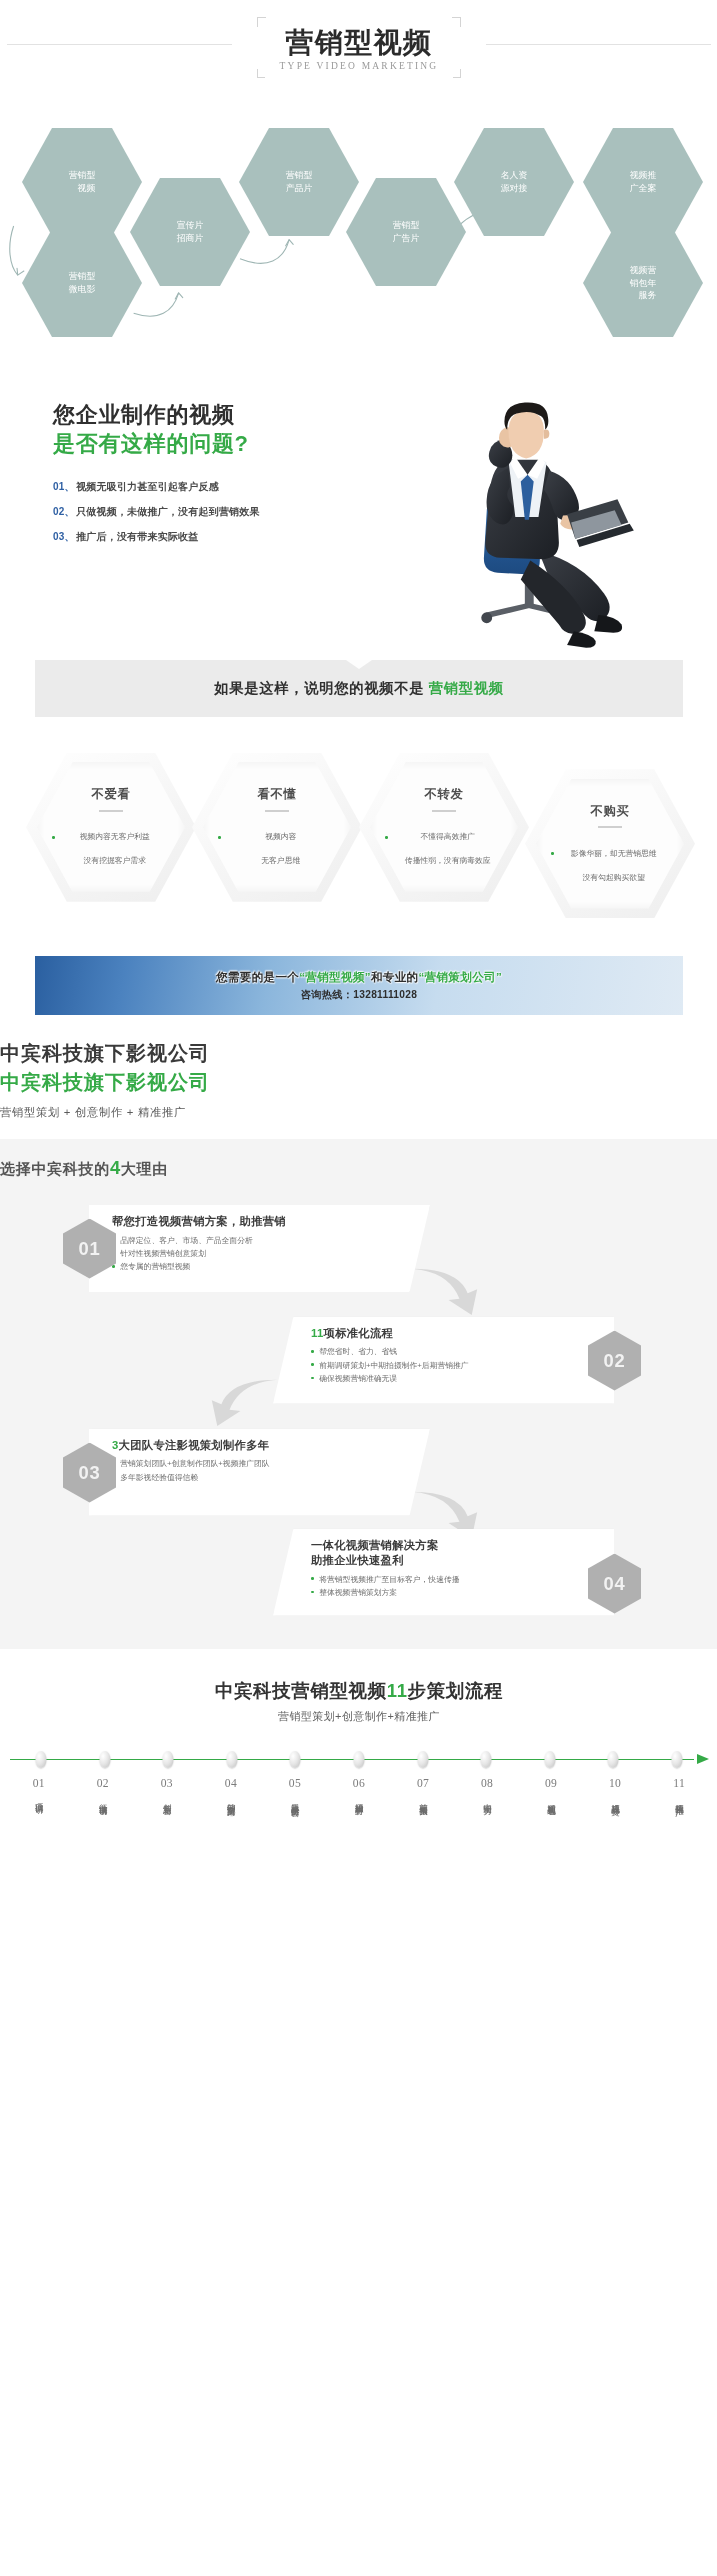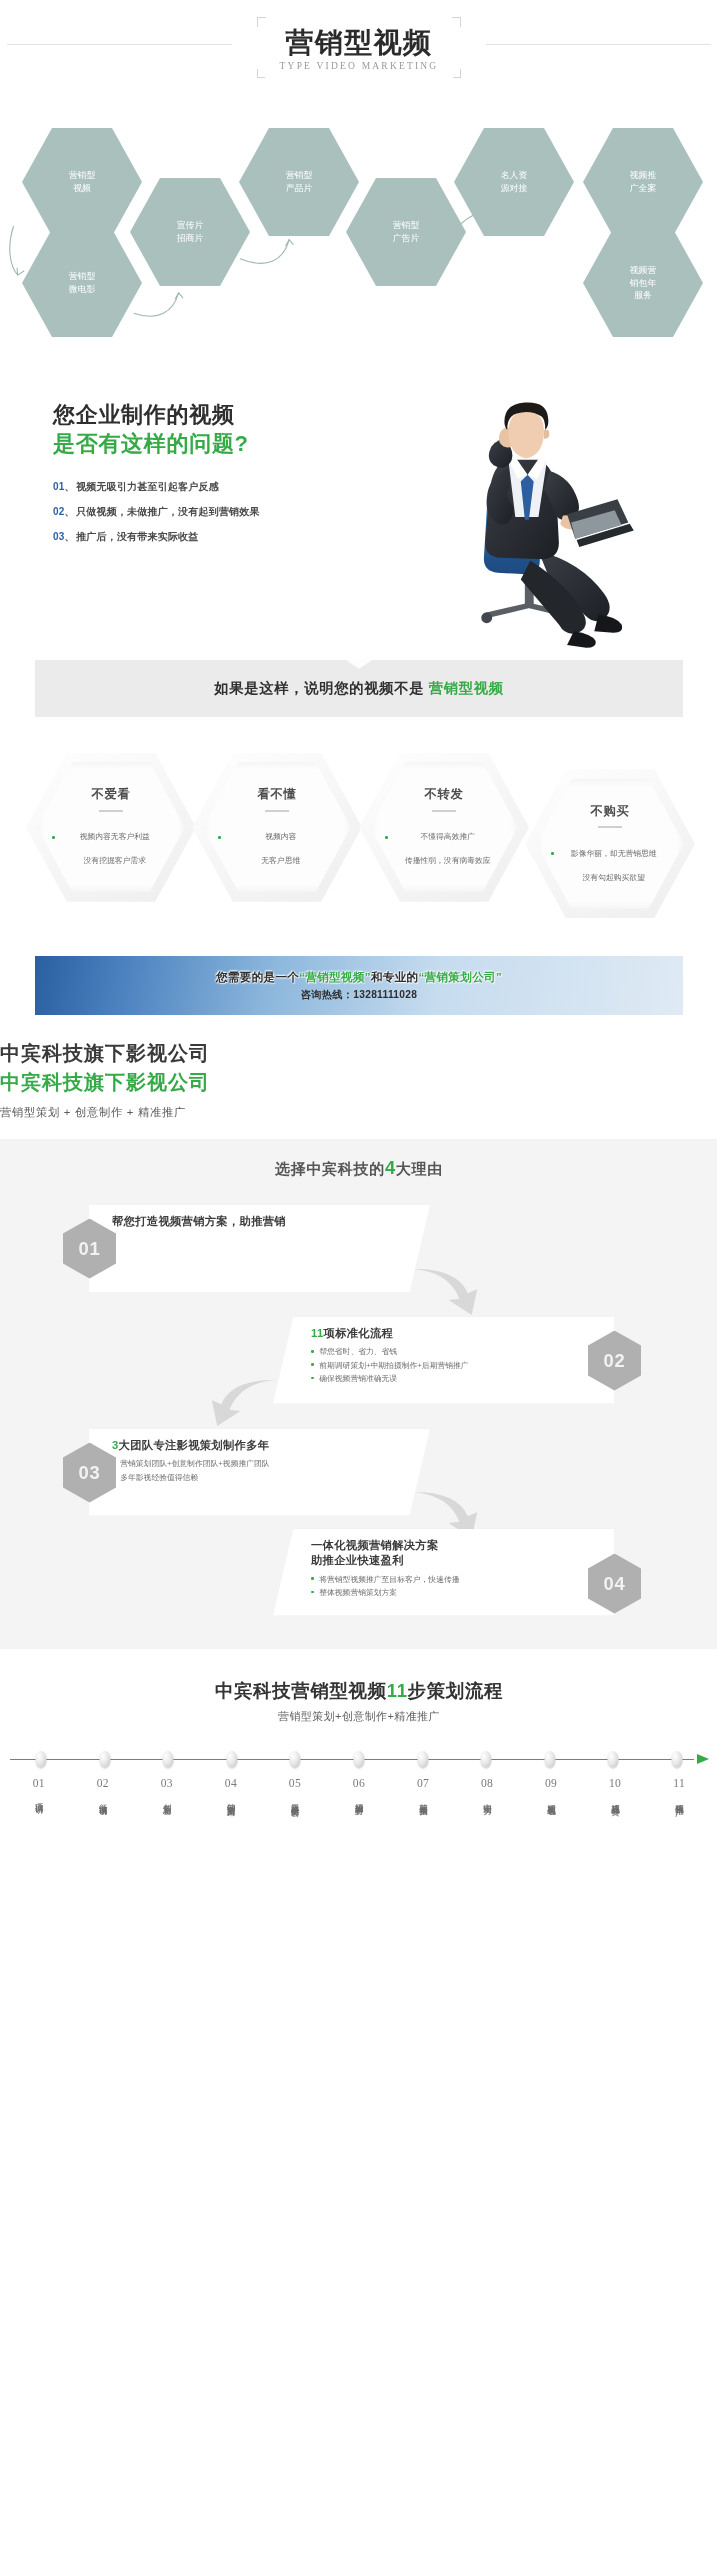--- a/index.html
+++ b/index.html
@@ -70,21 +70,21 @@
     clip-path: polygon(25% 0%, 75% 0%, 100% 50%, 75% 100%, 25% 100%, 0% 50%);
     display: flex;
     align-items: center;
     justify-content: center;
     text-align: center;
     color: #ffffff;
     font-size: 8.9px;
     line-height: 1.45;
     filter: drop-shadow(1.4px 2.7px 4.1px rgba(0,0,0,0.13));
   }
-  .hx span { display: block; padding: 0 4.1px; }
+  .hx span { display: block; padding: 0 4.1px; text-align: right; }
   .arrowsvg { position: absolute; left: 0; top: 0; pointer-events: none; }
 
   
   .sec-problem {
     position: relative;
     height: 280px;
     padding: 0;
     overflow: hidden;
   }
   .pb-copy { position: absolute; left: 53px; top: 33px; width: 314px; }
@@ -167,21 +167,21 @@
   .cta-l2 { font-size: 10.2px; font-weight: bold; color: #2e2e2e; letter-spacing: 0.3px; }
 
   
   .sec-co { padding: 24.5px 0 19px 0; }
   .co-h1 { font-size: 20px; font-weight: bold; color: #3a3a3a; letter-spacing: 1px; }
   .co-h2 { font-size: 20px; font-weight: bold; color: #35aa47; letter-spacing: 1px; margin-top: 2.7px; }
   .co-h3 { font-size: 11.3px; color: #5a5a5a; letter-spacing: 0.7px; margin-top: 8.9px; }
 
   
   .sec-why { background: #f4f4f4; padding: 17.7px 0 24.5px 0; position: relative; }
-  .why-title { text-align: center; font-size: 15px; font-weight: bold; color: #555; letter-spacing: 0.7px; }
+  .why-title { text-align: left; font-size: 15px; font-weight: bold; color: #555; letter-spacing: 0.7px; }
   .why-title em { font-style: normal; color: #35aa47; font-size: 18.4px; }
   .why-wrap { position: relative; height: 436px; margin-top: 9.5px; }
 
   .rcard { position: absolute; width: 341px; height: 87px; }
   .rcard .plate {
     position: absolute; inset: 0;
     background: #ffffff;
     box-shadow: 0.7px 1.4px 3.4px rgba(0,0,0,.10);
   }
   .rcard.left .plate  { clip-path: polygon(0 0, 100% 0, 94% 100%, 0 100%); }
@@ -452,20 +452,25 @@
       <svg class="rarrow" style="left:409px; top:297px;" width="75" height="55" viewBox="0 0 110 80">
         <path d="M4 8 q54 4 70 44 l-16 2 l34 22 l8 -38 l-14 6 Q72 8 4 8 z" fill="#d8d8d8"></path>
       </svg>
 
       <div class="rcard left" style="left:89px; top:16.4px;">
         <div class="plate"></div>
         <div class="body">
           <div class="rc-t">
             <em></em><span>帮您打造视频营销方案，助推营销</span>
           </div>
+          <div class="rc-ul">
+            <div class="rc-li">品牌定位、客户、市场、产品全面分析</div>
+            <div class="rc-li">针对性视频营销创意策划</div>
+            <div class="rc-li">您专属的营销型视频</div>
+          </div>
         </div>
       </div>
       <div class="rnum" style="left:63px; top:30px;">
         <span>01</span>
       </div>
 
       <div class="rcard right" style="left:273px; top:128px;">
         <div class="plate"></div>
         <div class="body">
           <div class="rc-t">

